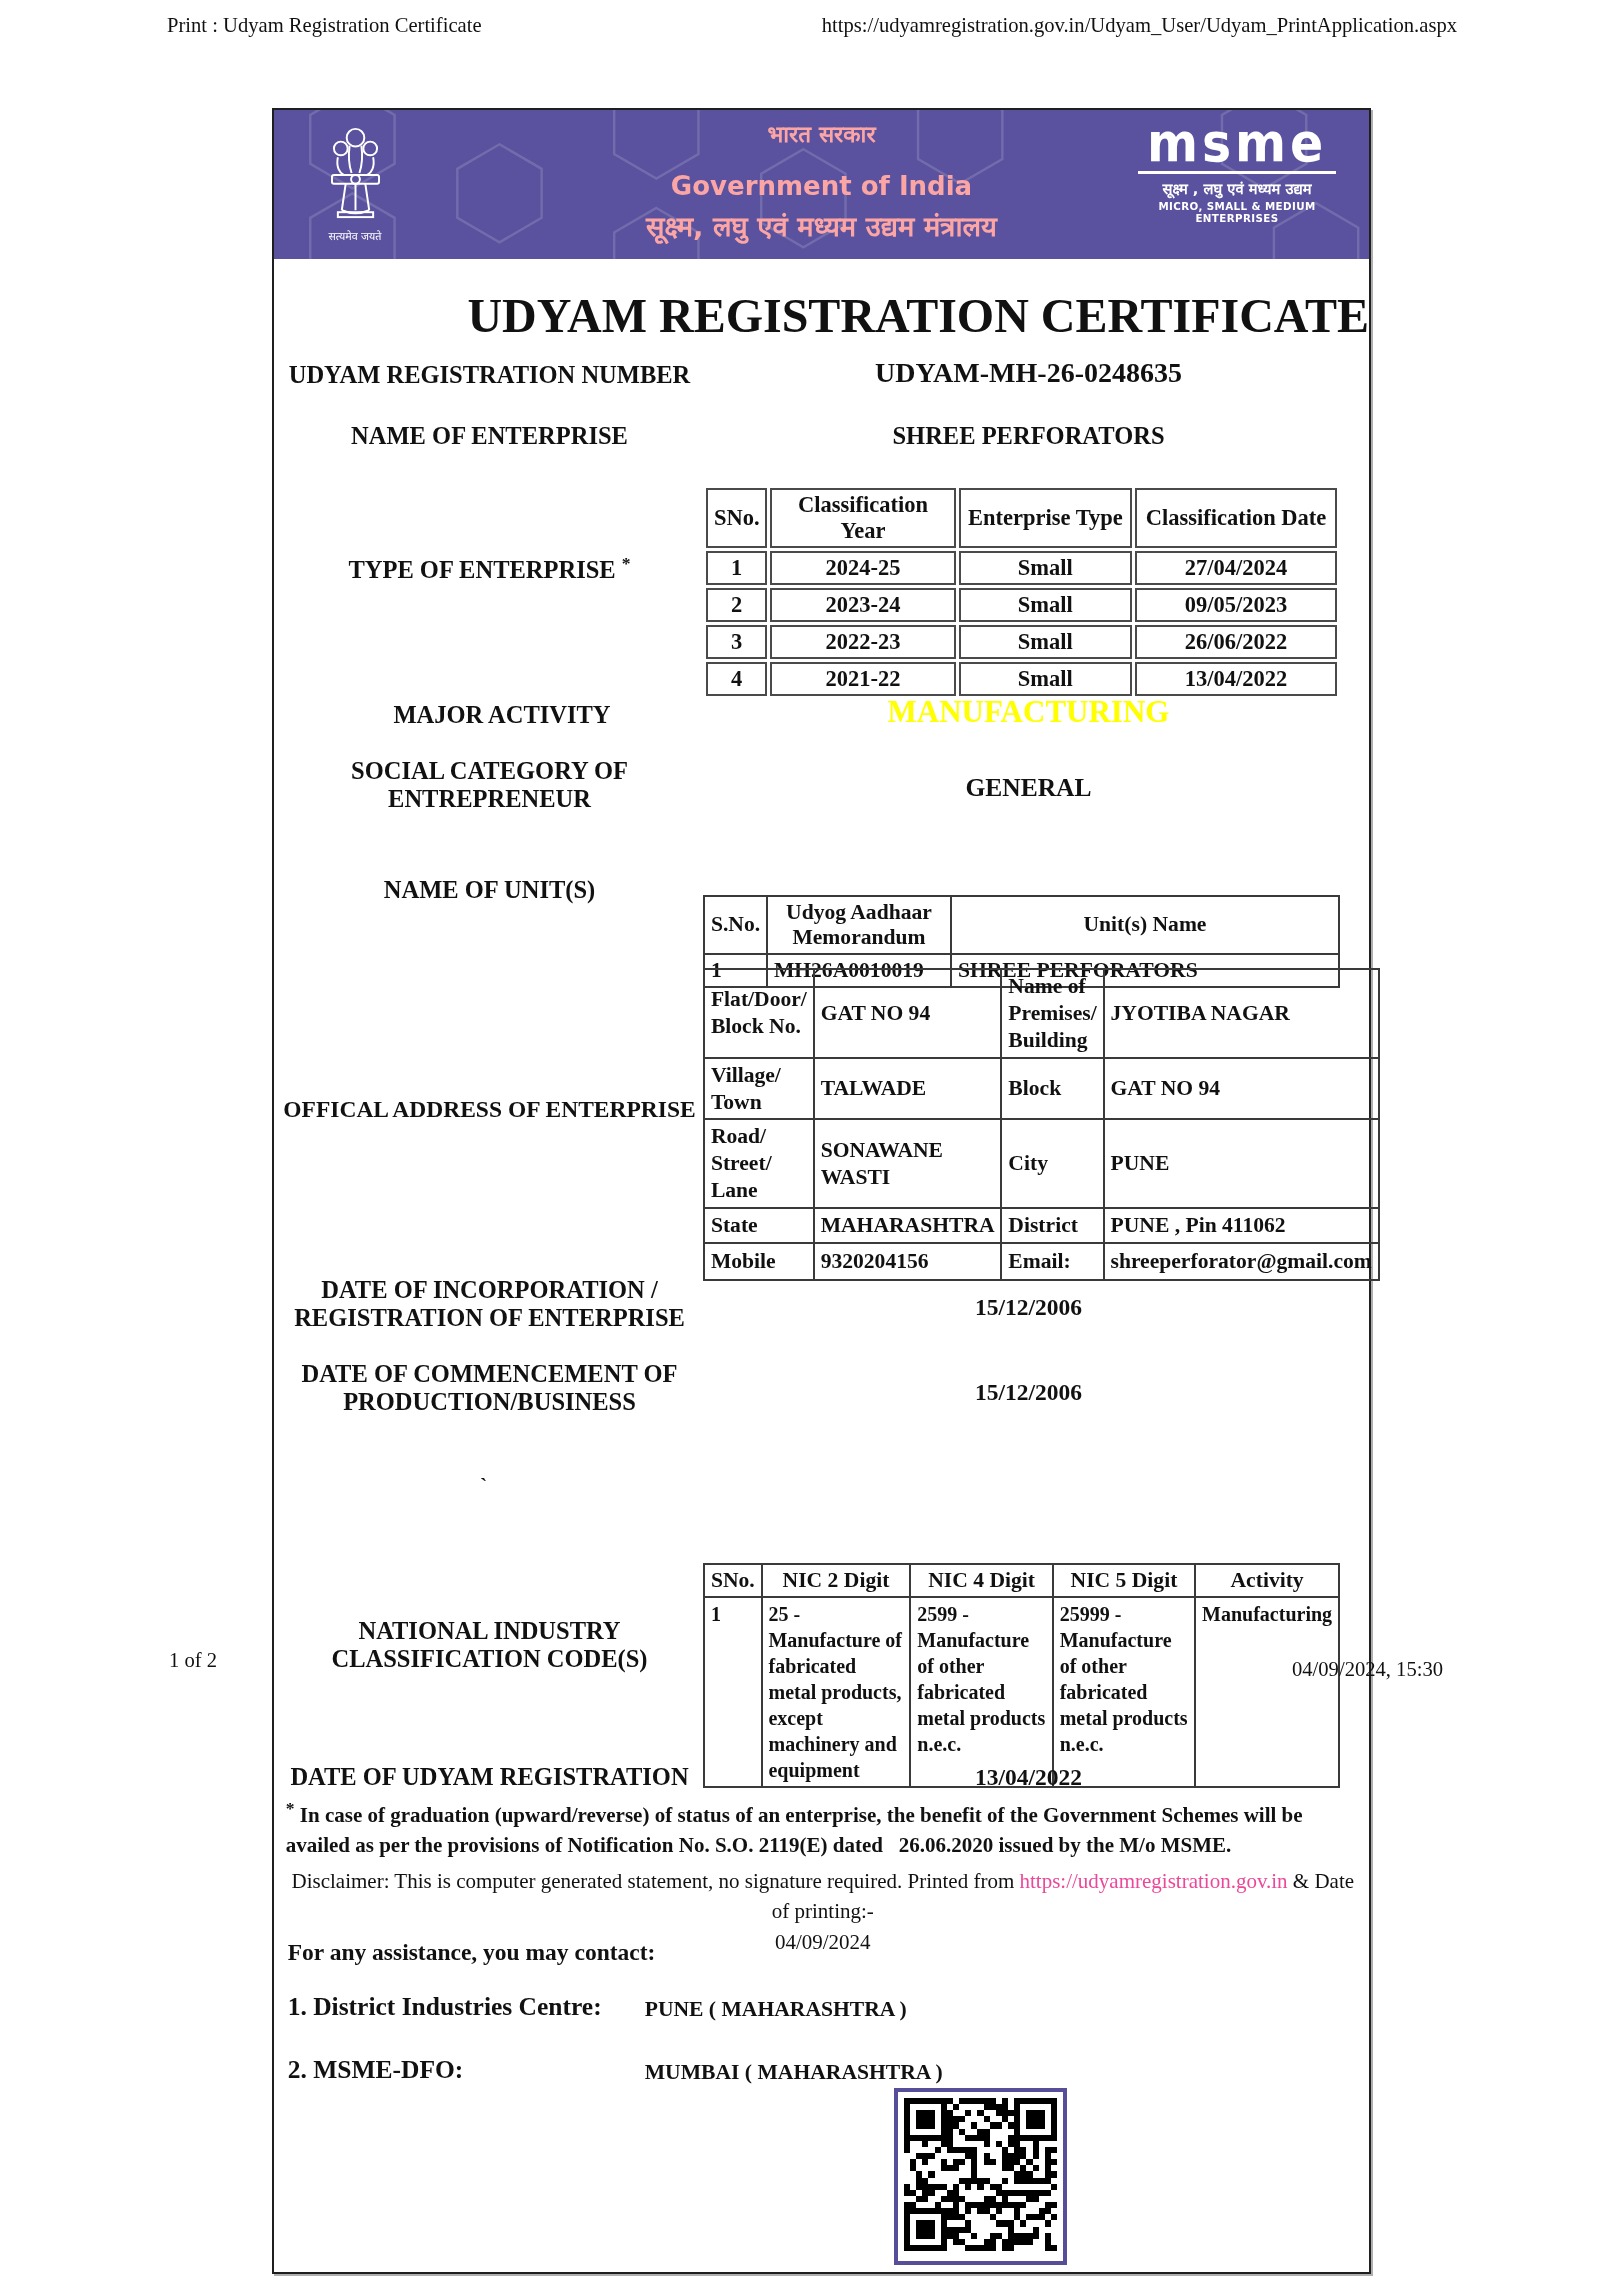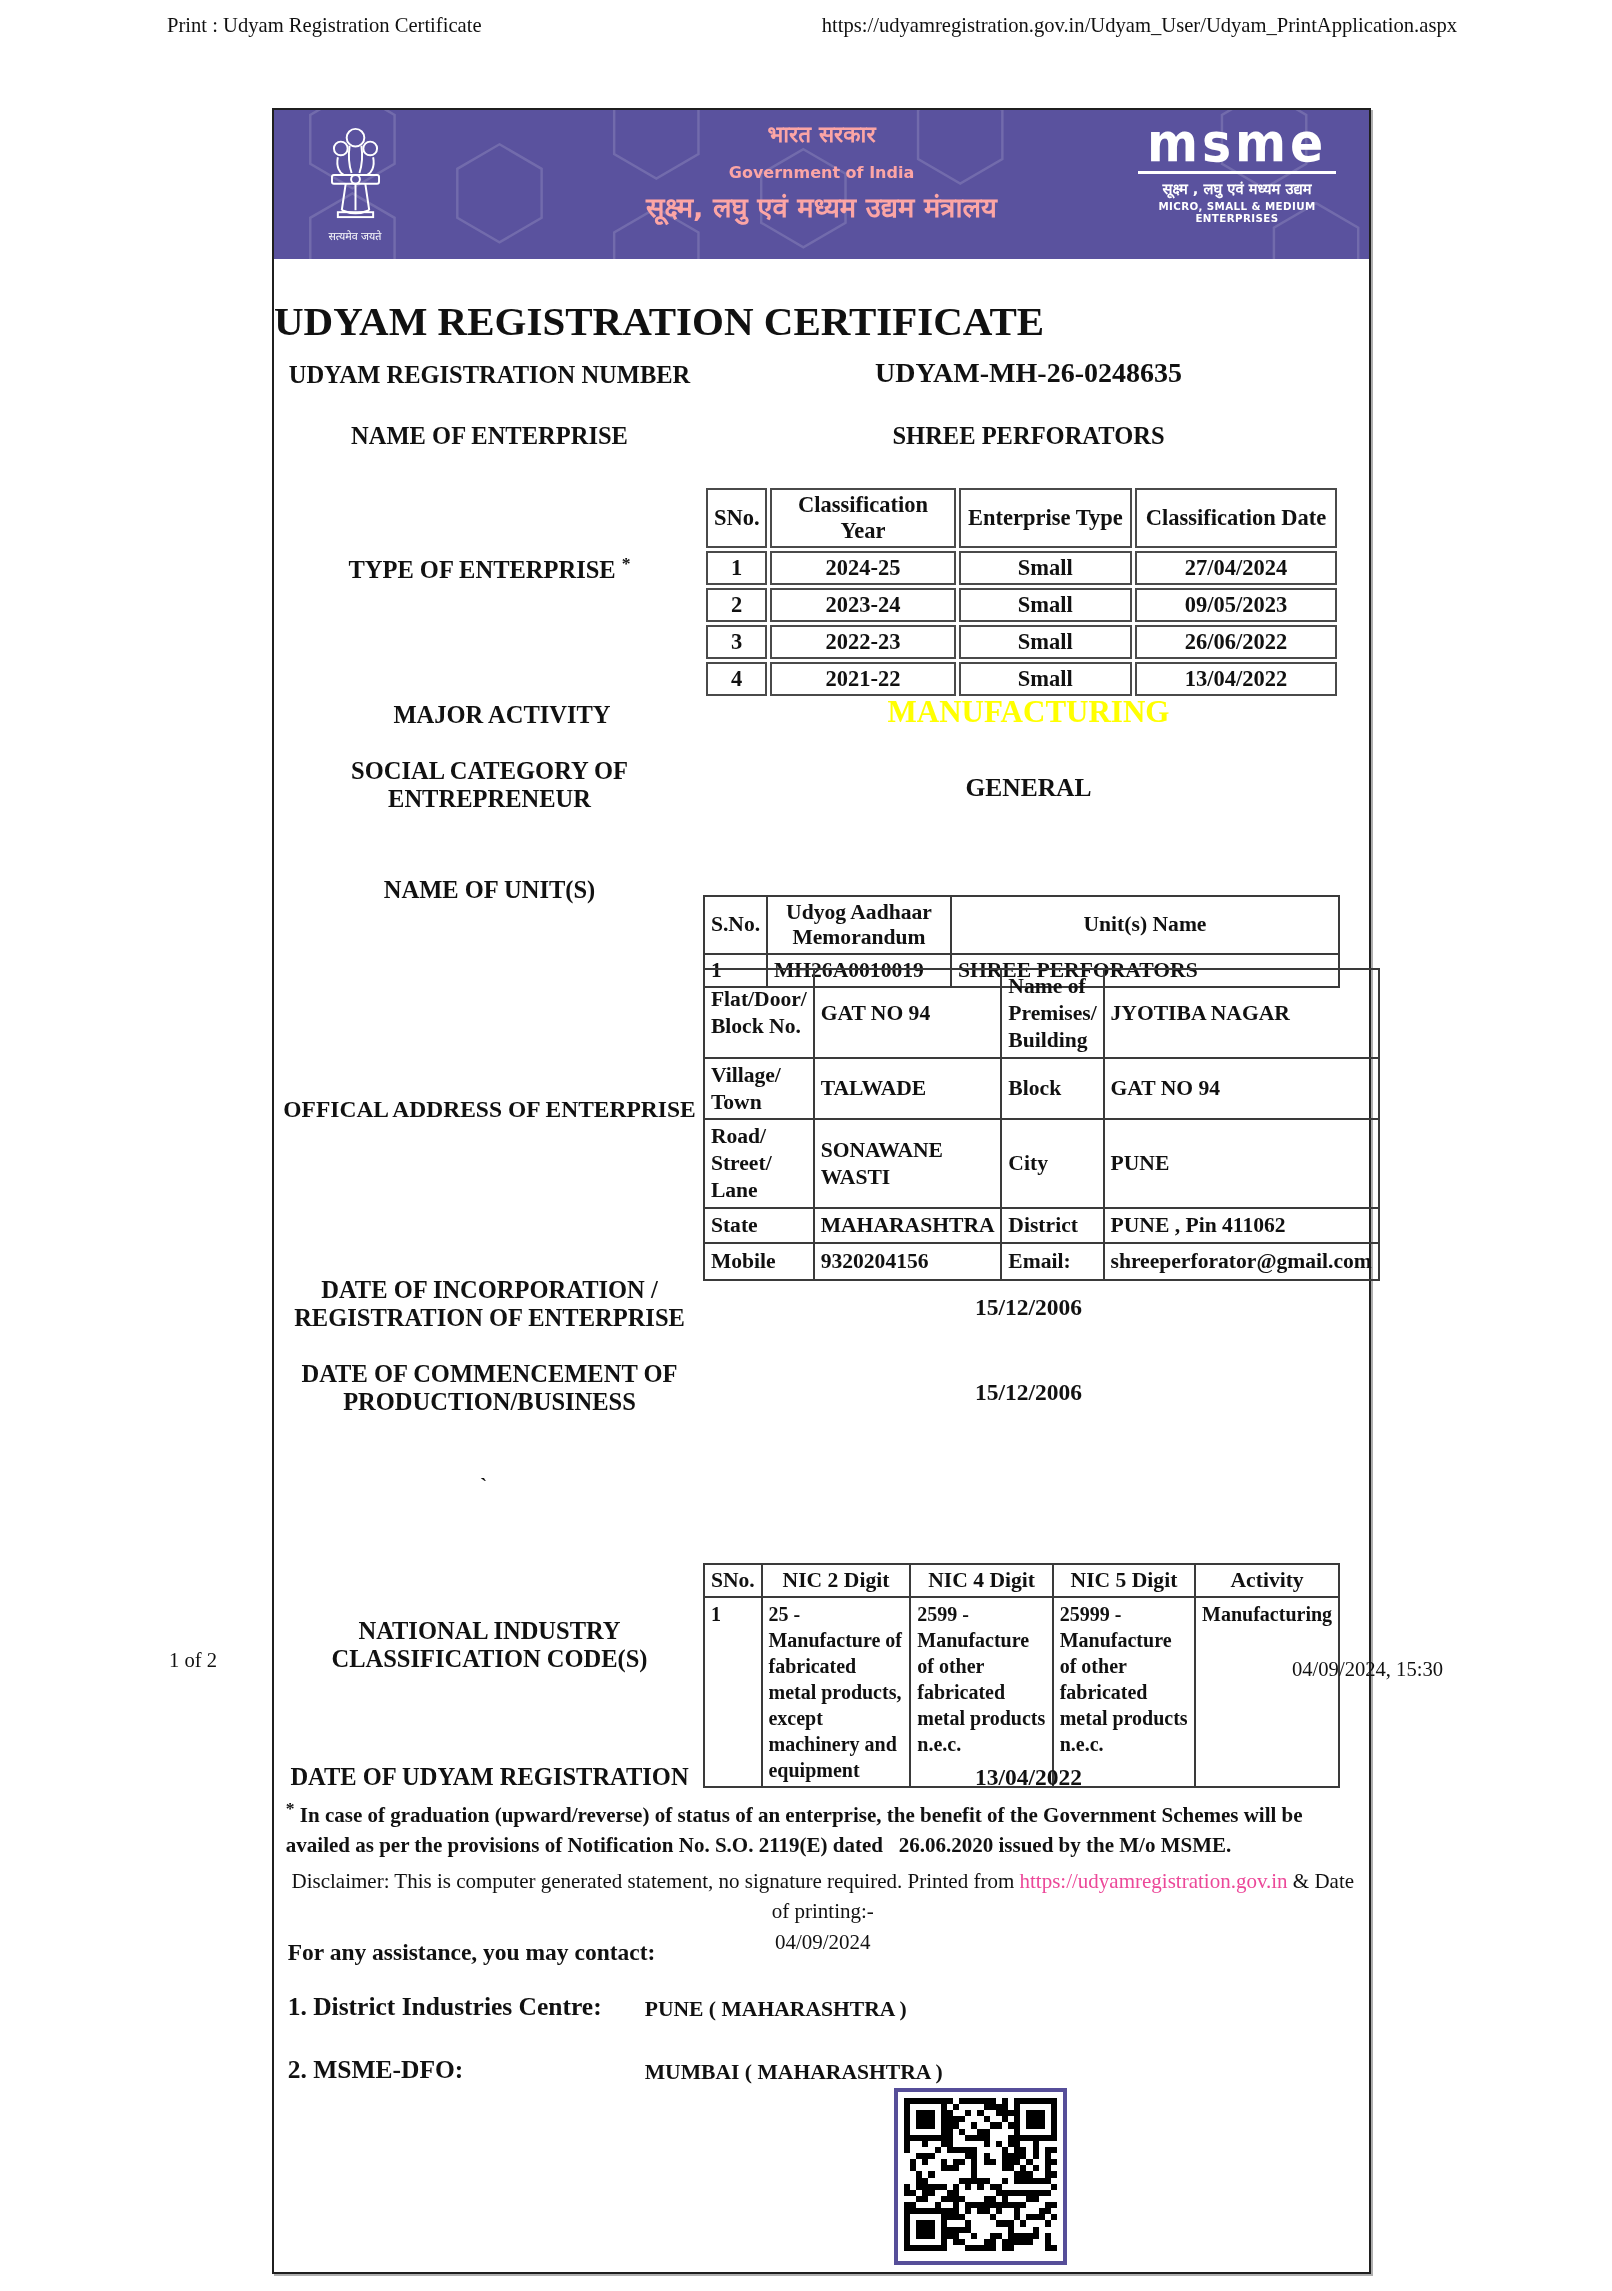--- a/index.html
+++ b/index.html
@@ -19,34 +19,34 @@
                  box-shadow:2px 2px 0 rgba(110,110,110,.55); }
 
   
   .banner { left:0; top:0; width:100%; height:149px; background:#5a529e; overflow:hidden; }
   .hexes  { left:0; top:0; width:100%; height:100%; }
   .emblem { left:43px; top:11.8px; width:76px; text-align:center; color:#fff; }
   .emblem .motto { font-size:10.8px; margin-top:2px; font-family:"DejaVu Sans","Liberation Sans",sans-serif; }
   .banner-center { left:50%; transform:translateX(-50%); top:7.8px; width:745px; text-align:center;
                    color:#fca5a5; font-family:"DejaVu Sans","Liberation Sans",sans-serif; }
   .bc1 { font-size:22.5px; font-weight:700; }
-  .bc2 { font-size:16px; font-weight:700; margin-top:14px; }
+  .bc2 { font-size:26px; font-weight:700; margin-top:22px; }
   .bc3 { font-size:27.4px; font-weight:700; margin-top:5.9px; }
   .bc4 { font-size:24.5px; font-weight:700; margin-top:6.9px; }
   .msme { right:29px; top:11.8px; width:206px; text-align:center; color:#fff;
           font-family:"DejaVu Sans","Liberation Sans",sans-serif; }
   .msme-word { font-size:49px; font-weight:800; letter-spacing:3.9px; line-height:.88;
                transform:scaleY(1.08); }
   .msme-rule { height:2.9px; background:#fff; margin:5.9px 3.9px 3.9px 3.9px; }
   .msme-hi   { font-size:14.7px; font-weight:700; }
   .msme-en   { font-size:10.3px; font-weight:700; letter-spacing:0.4px; margin-top:2.9px; }
 
   
-  .cert-title { left:0; top:178px; width:100%; text-align:left;
-                font-size:41px; font-weight:700;margin-top:9px; }
+  .cert-title { left:0; top:178px; width:100%; text-align:right;
+                font-size:48px; font-weight:700; }
   .lbl { left:0; width:431px; text-align:center; font-weight:700; font-size:24.5px; }
   .val { left:431px; width:647px; text-align:center; font-weight:700; font-size:24.5px; }
   .lbl sup { font-size:17.6px; }
 
   
   table { border-color:#3a3a3a; font-family:inherit; }
   .grid-table { border-collapse:collapse; }
   .grid-table th, .grid-table td { border:2px solid #3a3a3a; font-size:21.6px; font-weight:700; padding:2.9px 5.9px; }
   .spaced-table { border-collapse:separate; border-spacing:3.9px; }
   .spaced-table th, .spaced-table td { border:2px solid #4a4a4a; text-align:center;

